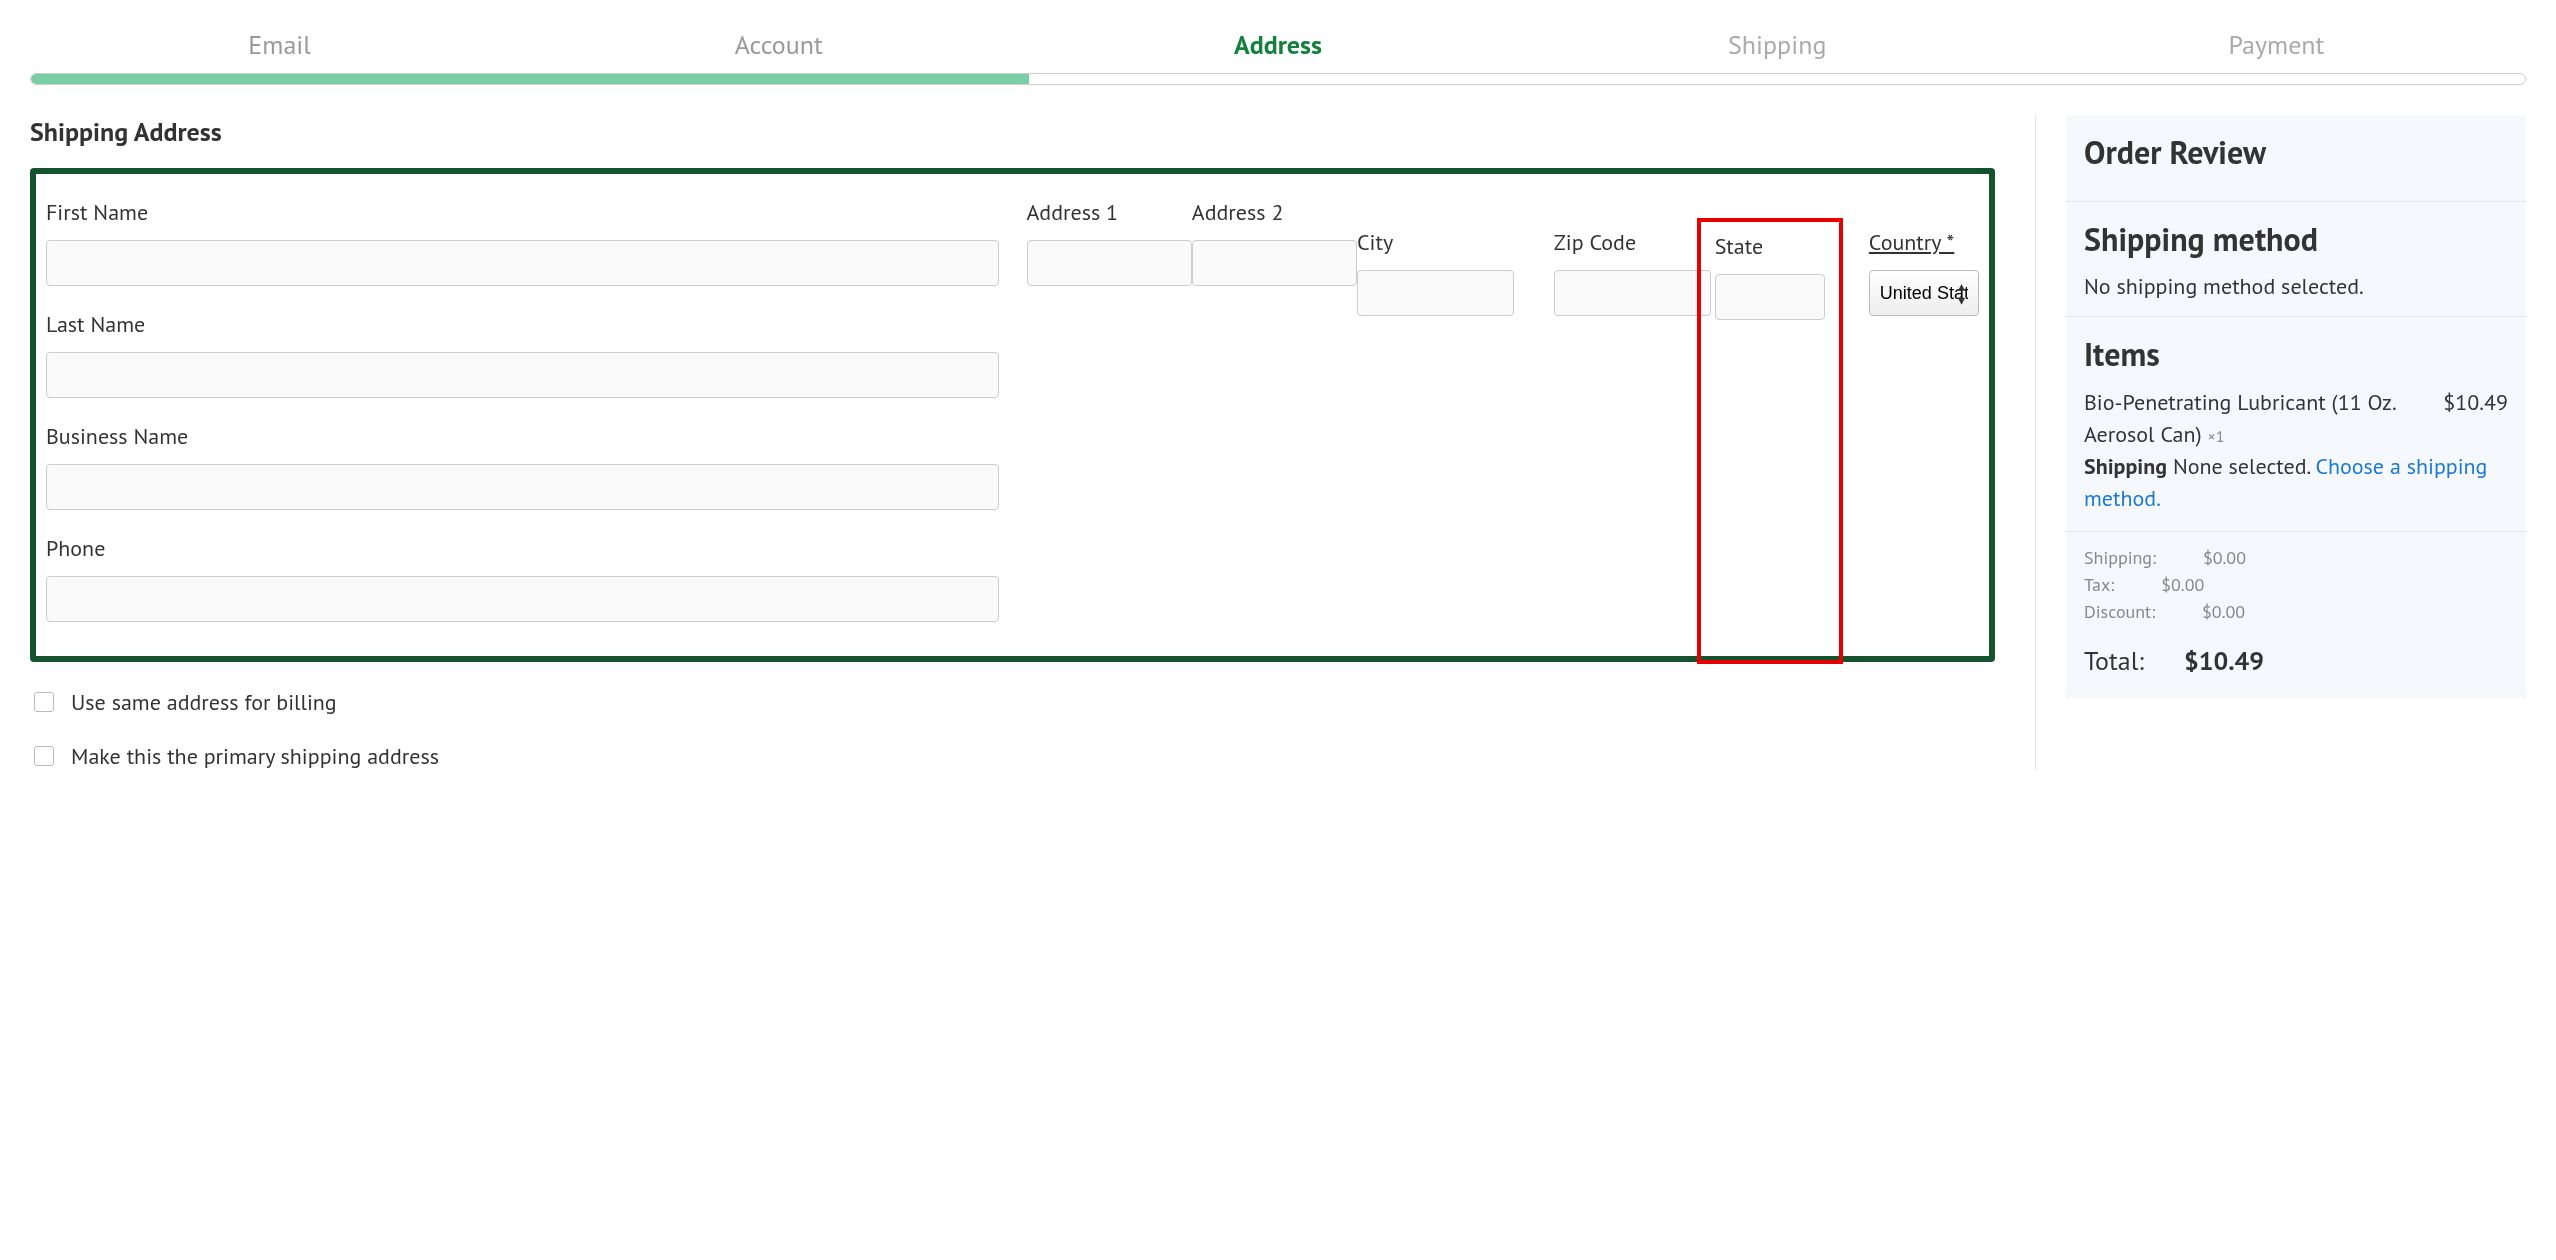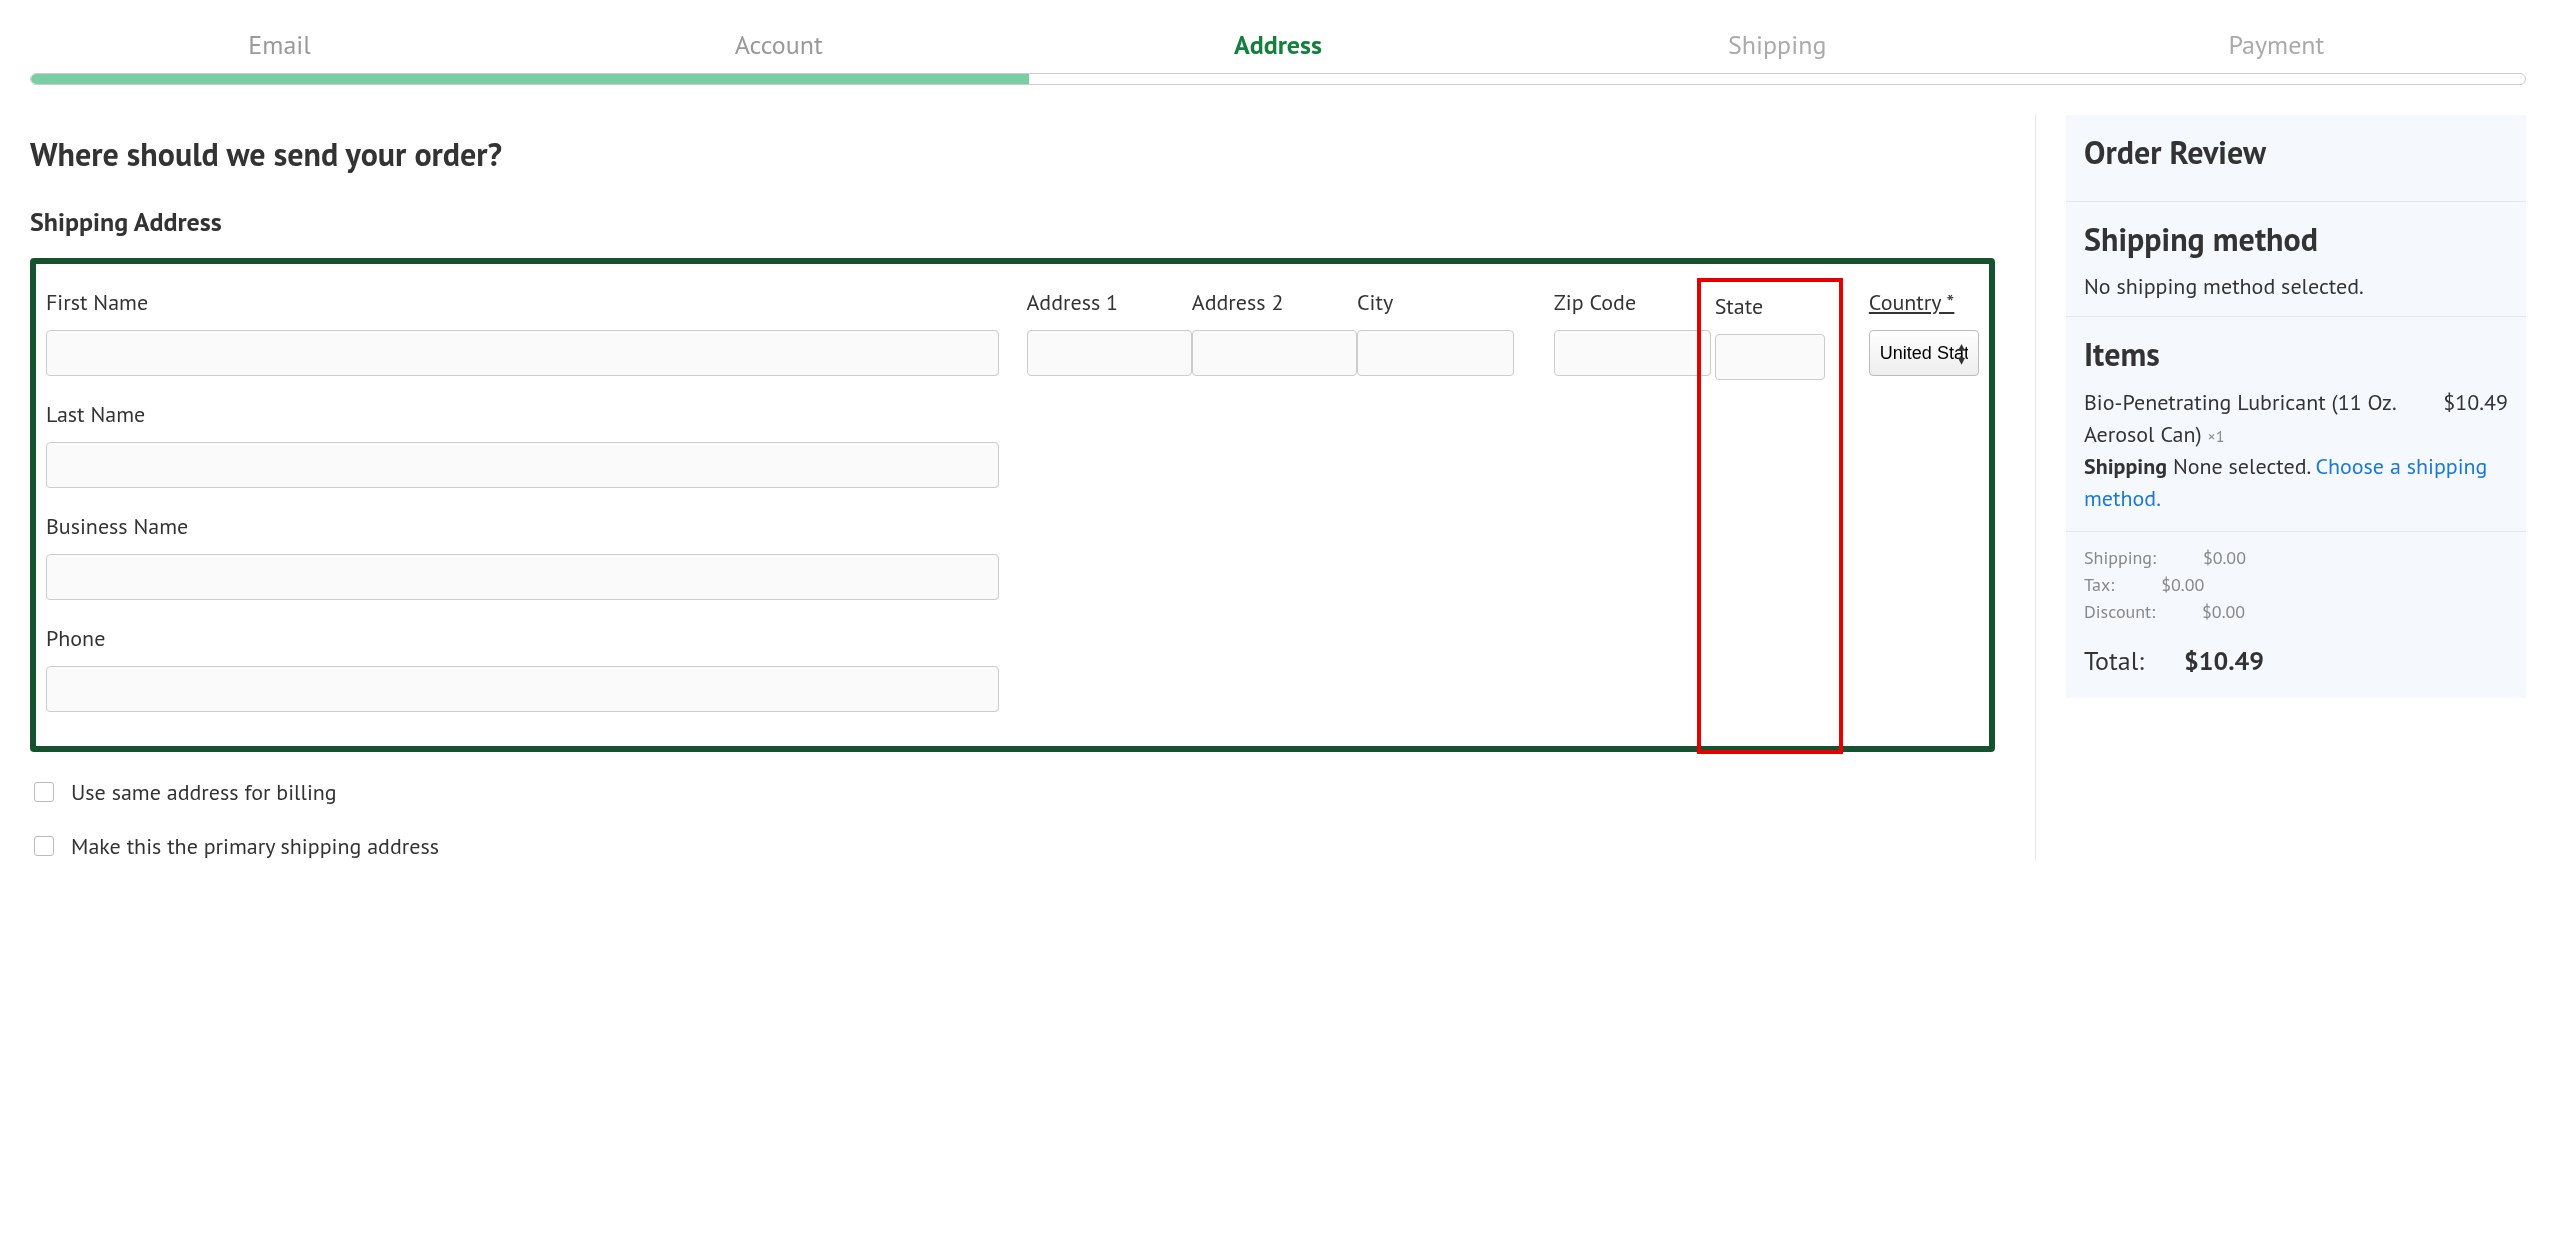--- a/index.html
+++ b/index.html
@@ -90,21 +90,21 @@
   }
   .field input[type=text], .city-state-row input[type=text] {
     width: 100%;
     height: 46px;
     border: 1px solid #ccc;
     border-radius: 4px;
     background: #fafafa;
     font-size: 20px;
     padding: 0 10px;
   }
-  .row2 { display:flex; gap: 40px; }
+  .row2 { display:flex; gap: 40px; margin-top: 30px; }
   .row2 > div { flex:1; }
   .state-highlight {
     border: 4px solid #e60000;
     padding: 10px 14px 18px 14px;
     margin: -10px -14px -18px -14px;
   }
   select.country {
     width: 100%;
     height: 46px;
     font-size: 18px;
@@ -173,21 +173,20 @@
     <div class="step upcoming">Shipping</div>
     <div class="step upcoming">Payment</div>
   </div>
   <div class="progress-outer">
     <div class="progress-inner" style="width:40%"></div>
   </div>
 
   <div class="columns">
 
     <div class="col-left">
-      <h1 class="page-title">Where should we send your order?</h1>
       <h2 class="section-title">Shipping Address</h2>
 
       <div class="form-box">
 
         <div class="form-col">
           <div class="field">
             <label>First Name</label>
             <input type="text" style="">
           </div>
           <div class="field">

